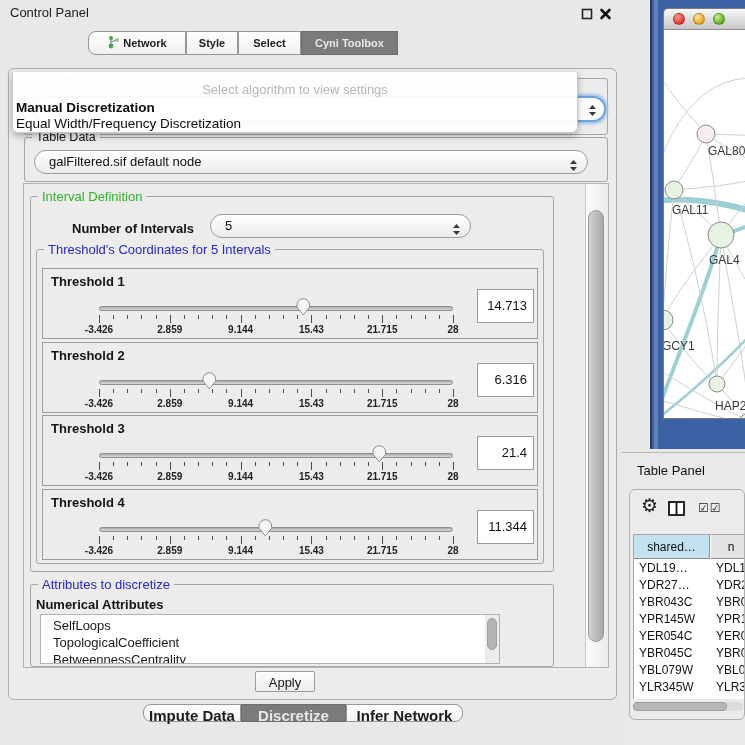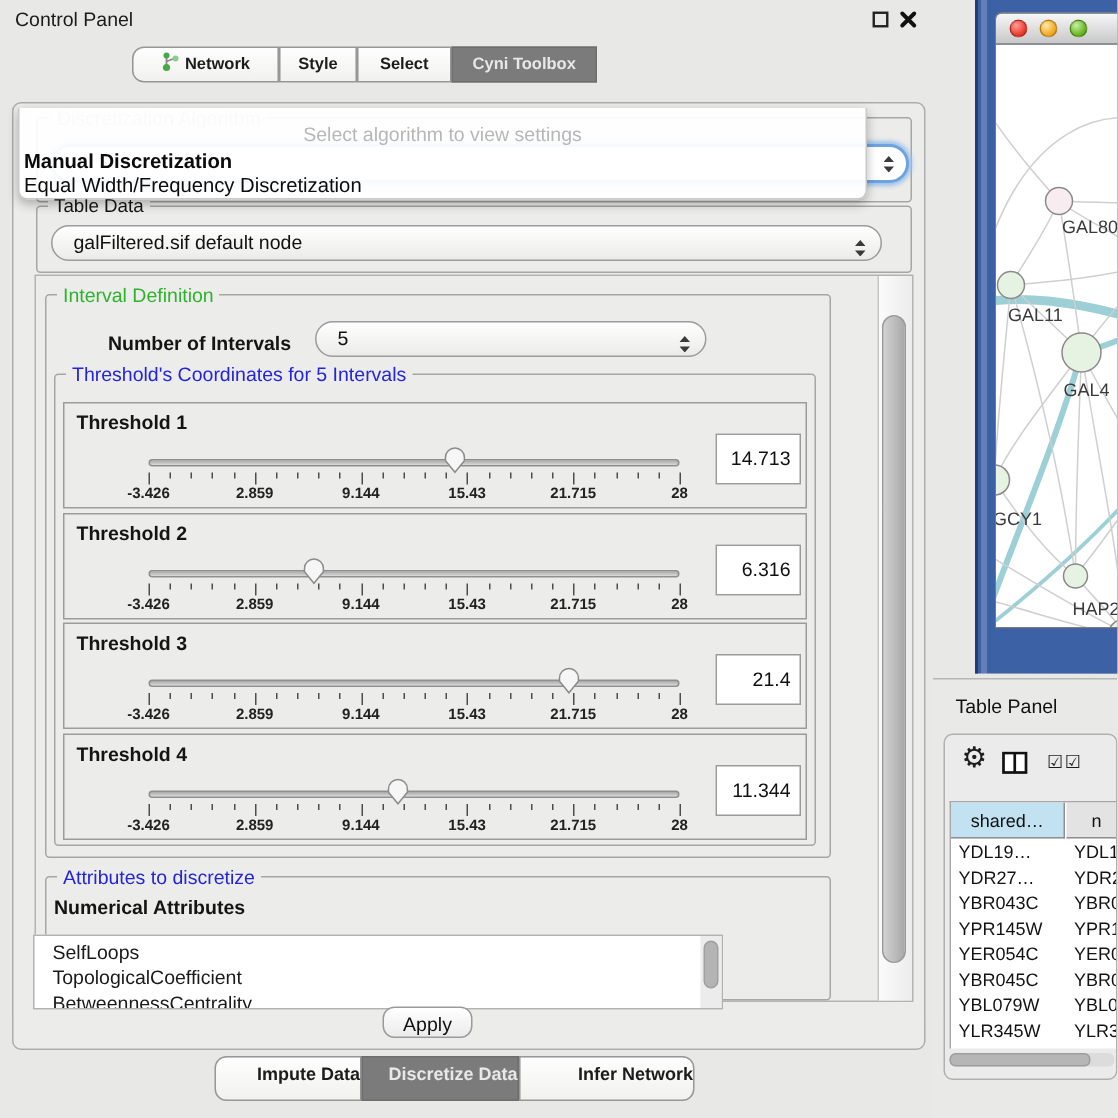--- a/index.html
+++ b/index.html
@@ -65,26 +65,26 @@
 
   .attr-header{position:absolute;left:28px;top:597px;font-size:13px;font-weight:bold;color:#141414;}
   .listbox{position:absolute;left:30px;top:614px;width:460px;height:50px;background:#fff;
            border:1px solid #b2b2b0;overflow:hidden;}
   .attr-item{padding-left:12px;font-size:13px;color:#1a1a1a;line-height:17px;}
   .list-vtrack{position:absolute;left:444px;top:0px;width:15px;height:48px;background:#ececec;}
   .list-vthumb{position:absolute;left:446px;top:3px;width:10px;height:32px;border-radius:5px;
                background:#b4b4b4;border:1px solid #a0a0a0;}
 
   .apply-btn{position:absolute;left:247px;top:671px;width:60px;height:21px;line-height:19px;
-             text-align:center;font-size:13px;color:#111;border:1px solid #9b9b9b;border-radius:8px;
+             text-align:center;font-size:13px;color:#111;border:1px solid #9b9b9b;border-radius:2px;
              background:linear-gradient(#ffffff,#ebebeb);}
 
-  .btab{position:absolute;top:704px;height:30px;line-height:22px;text-align:right;
+  .btab{position:absolute;top:704px;height:18px;line-height:22px;text-align:center;
         background:linear-gradient(#fefefe,#f1f1ef);border:1px solid #979797;
-        font-size:12px;font-weight:600;color:#1c1c1c;}
+        font-size:15px;font-weight:600;color:#1c1c1c;}
   .btab.sel{background:#7b7b7b;color:#e8e8e8;border-color:#6e6e6e;}
   .btab.first{border-radius:8px 0 0 8px;}
   .btab.last{border-radius:0 8px 8px 0;}
 
   
   .net-frame{position:absolute;left:622px;top:0;width:123px;height:449px;
              background:linear-gradient(90deg,#27488312 , #3d62a6);background-color:#3d62a6;
              border-left:2px solid #1f3d75;margin-left:28px;}
   .net-frame::before{content:"";position:absolute;left:2px;top:0;width:4px;height:100%;
                      background:rgba(255,255,255,0.20);}
@@ -361,21 +361,21 @@
           <div class="thr-handle" style="left: 214.378px;"><svg width="17" height="19">
               <path d="M2 8 a6.3 6.3 0 0 1 12.6 0 l0 2.2 l-6.3 7.6 l-6.3 -7.6 z" fill="#f6f6f6" stroke="#8b8b8b" stroke-width="1"></path>
             </svg></div>
           <div class="thr-value">11.344</div>
         </div>
       </div>
 
     <div class="groupbox" style="left:30px;top:584px;width:524px;height:83px;"></div>
     <span class="grouptitle gt-blue" style="left:38px;top:577px;">Attributes to discretize</span>
     <span class="attr-header" style="left:36px;">Numerical Attributes</span>
-    <div class="listbox" style="left:22px;margin-top:9px;">
+    <div class="listbox" style="left:40px;">
       <div id="attr-list" style="padding-top:2px;">
           <div class="attr-item">SelfLoops</div>
           <div class="attr-item">TopologicalCoefficient</div>
           <div class="attr-item">BetweennessCentrality</div>
         </div>
       <div class="list-vtrack"></div>
       <div class="list-vthumb"></div>
     </div>
 
     <button class="apply-btn" style="left:255px;">Apply</button>

